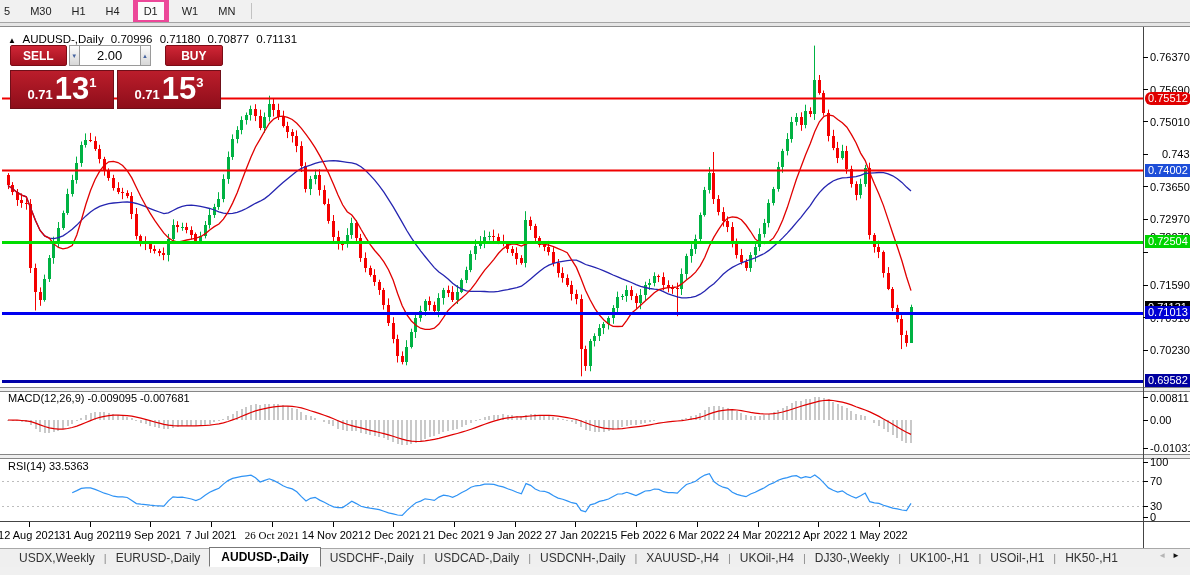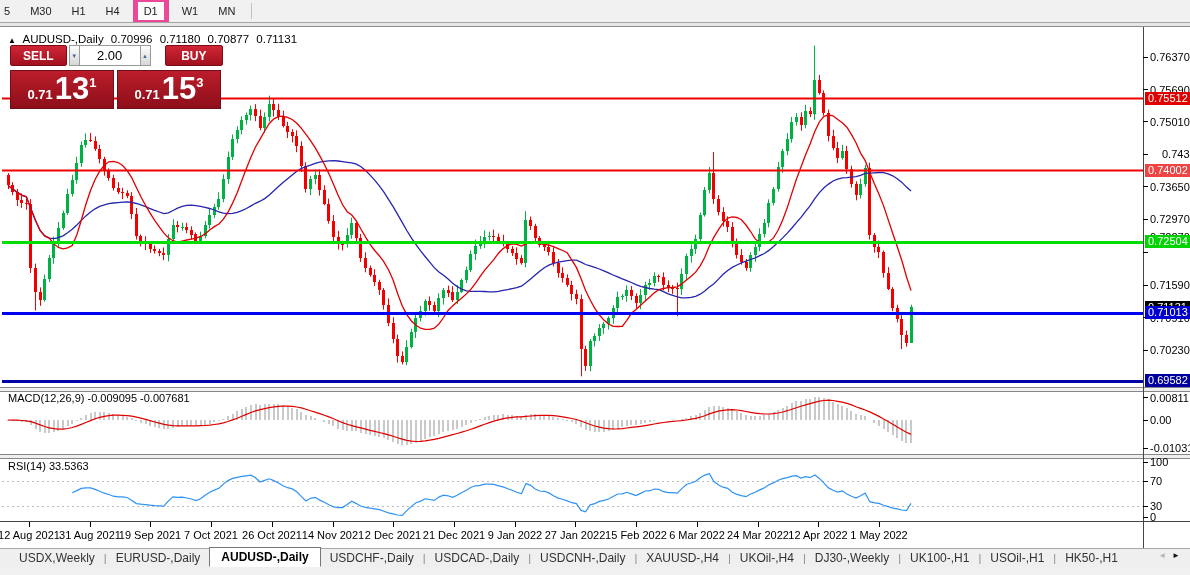--- a/index.html
+++ b/index.html
@@ -554,38 +554,38 @@
       <div class="ytick" style="top: 415px;">-0.01031</div>
       <div class="ydash" style="top: 421px;"></div>
       <div class="ytick" style="top: 429px;">100</div>
       <div class="ydash" style="top: 435px;"></div>
       <div class="ytick" style="top: 448px;">70</div>
       <div class="ydash" style="top: 454px;"></div>
       <div class="ytick" style="top: 473px;">30</div>
       <div class="ydash" style="top: 479px;"></div>
       <div class="ytick" style="top: 484px;">0</div>
       <div class="ydash" style="top: 490px;"></div>
-      <div class="badge" style="background: rgb(224, 0, 0); color: rgb(255, 255, 255); top: 65px;">0.75512</div>
-      <div class="badge" style="background: #ef4444; color: rgb(255, 255, 255); top: 137px;">0.74002</div>
+      <div class="badge" style="background: rgb(224, 0, 0); color: rgb(255, 255, 255); top: 65px; border-radius: 6px;">0.75512</div>
+      <div class="badge" style="background: #1d4ed8; color: rgb(255, 255, 255); top: 137px;">0.74002</div>
       <div class="badge" style="background: rgb(0, 212, 0); color: rgb(255, 255, 255); top: 208px;">0.72504</div>
       <div class="badge" style="background: rgb(0, 0, 0); color: rgb(255, 255, 255); top: 274px;">0.71131</div>
       <div class="badge" style="background: rgb(0, 0, 212); color: rgb(255, 255, 255); top: 279px;">0.71013</div>
       <div class="badge" style="background: rgb(0, 0, 160); color: rgb(255, 255, 255); top: 347px;">0.69582</div>
     </div>
   <div id="dateAxis">
       <div class="xdash" style="left: 29px; top: 495px;"></div>
       <div class="xlab" style="left: 29px; top: 502px;">12 Aug 2021</div>
       <div class="xdash" style="left: 90px; top: 495px;"></div>
       <div class="xlab" style="left: 90px; top: 502px;">31 Aug 2021</div>
       <div class="xdash" style="left: 150px; top: 495px;"></div>
       <div class="xlab" style="left: 150px; top: 502px;">19 Sep 2021</div>
       <div class="xdash" style="left: 211px; top: 495px;"></div>
-      <div class="xlab" style="left: 211px; top: 502px;">7 Oct 2021</div>
+      <div class="xlab" style="left: 211px; top: 502px;">7 Jul 2021</div>
       <div class="xdash" style="left: 272px; top: 495px;"></div>
-      <div class="xlab" style="left: 272px; top: 502px;">26 Oct 2021</div>
+      <div class="xlab" style="left: 272px; top: 502px; font-family: Liberation Serif, serif;">26 Oct 2021</div>
       <div class="xdash" style="left: 333px; top: 495px;"></div>
       <div class="xlab" style="left: 333px; top: 502px;">14 Nov 2021</div>
       <div class="xdash" style="left: 393px; top: 495px;"></div>
       <div class="xlab" style="left: 393px; top: 502px;">2 Dec 2021</div>
       <div class="xdash" style="left: 454px; top: 495px;"></div>
       <div class="xlab" style="left: 454px; top: 502px;">21 Dec 2021</div>
       <div class="xdash" style="left: 515px; top: 495px;"></div>
       <div class="xlab" style="left: 515px; top: 502px;">9 Jan 2022</div>
       <div class="xdash" style="left: 575px; top: 495px;"></div>
       <div class="xlab" style="left: 575px; top: 502px;">27 Jan 2022</div>

